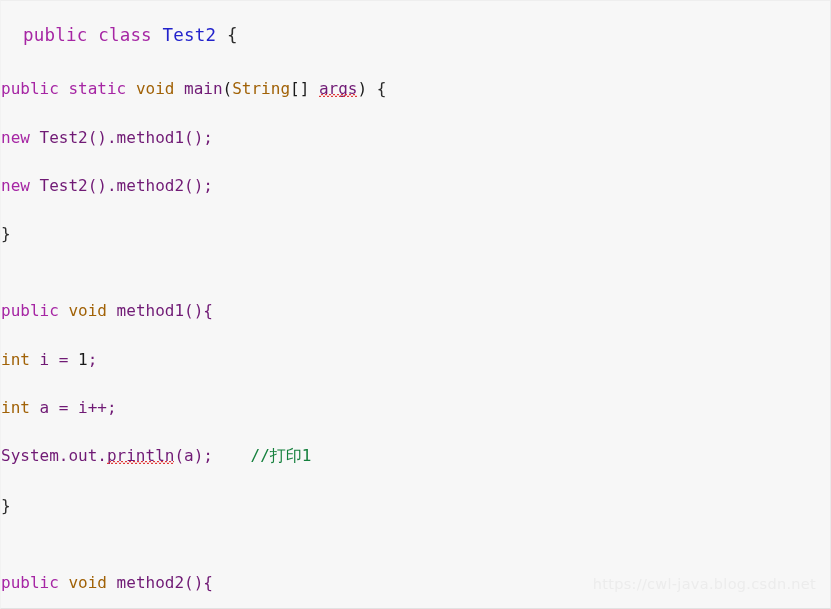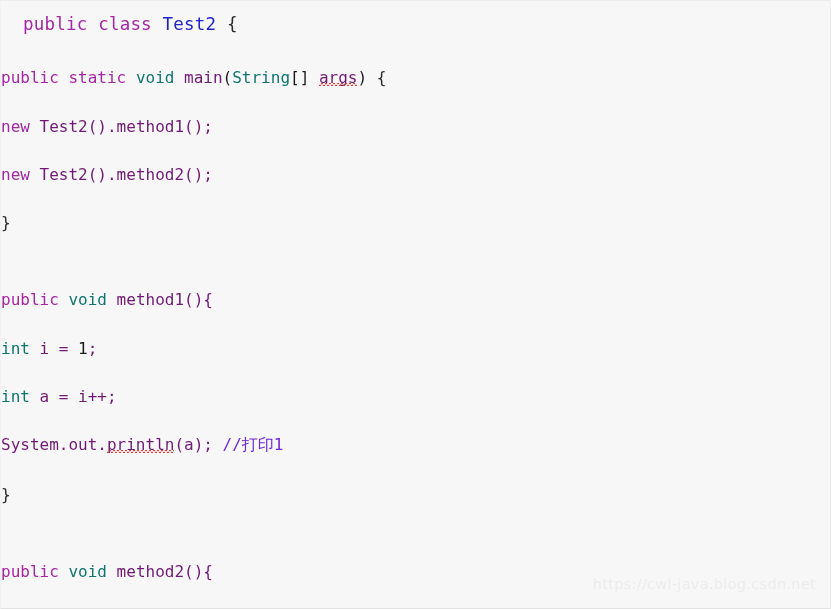--- a/index.html
+++ b/index.html
@@ -17,41 +17,41 @@
   #code-block {
     position: relative;
     box-sizing: border-box;
     width: 831px;
     height: 609px;
     background: #f7f7f7;
     border-top: 1px solid #eeeeee;
     border-left: 1px solid #f2f2f2;
     border-right: 1px solid #eaeaea;
     border-bottom: 1px solid #e2e2e2;
-    padding: 9px 0 0 0;
+    padding: 20px 0 0 0;
     overflow: hidden;
   }
 
   .code-line {
     height: 29.2px;
     line-height: 29.2px;
     font-size: 17.5px;
     white-space: pre;
     padding-left: 22px;
     letter-spacing: 0.2px;
   }
 
   
   .tok-plain    { color: #701a75; }
   .tok-keyword  { color: #a626a4; }          
-  .tok-type     { color: #0f766e; }          
+  .tok-type     { color: #a16207; }          
   .tok-classname{ color: #2222cc; }          
   .tok-punct    { color: #1a1a1a; }
   .tok-number   { color: #1a1a1a; }
-  .tok-comment  { color: #6d28d9; }
+  .tok-comment  { color: #15803d; margin-left: 28px; }
   .tok-brace    { color: #2b2b2b; }
 
   
   .squiggle {
     position: relative;
     display: inline-block;
     text-decoration: none;
   }
   .squiggle::after {
     content: "";

